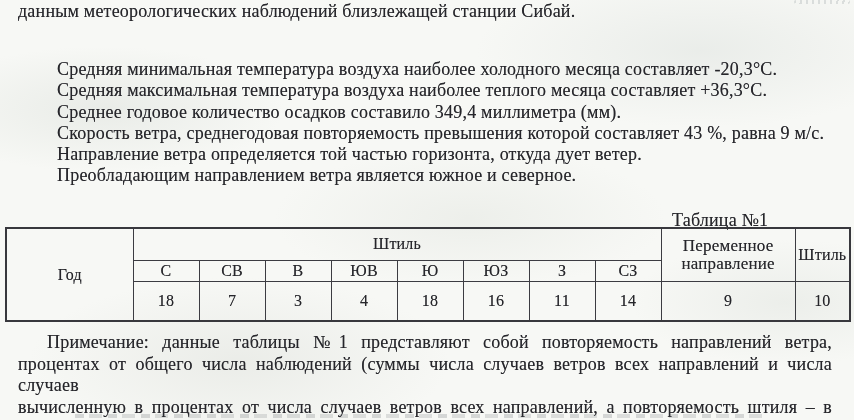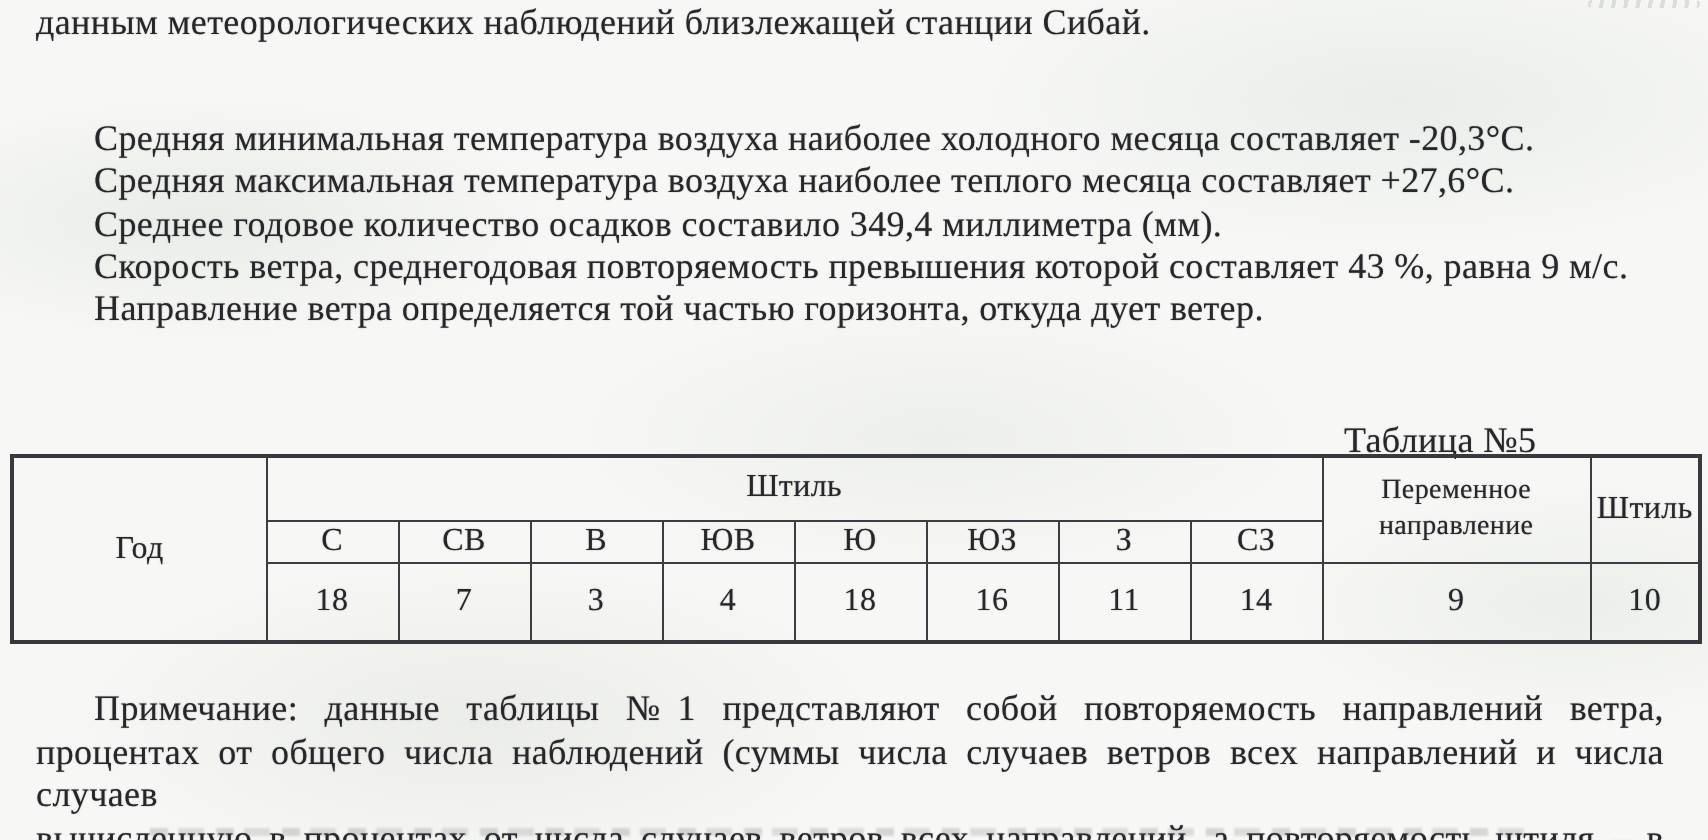--- a/index.html
+++ b/index.html
@@ -24,21 +24,21 @@
     position: absolute;
     font-size: 18px;
     line-height: 21.3px;
     letter-spacing: 0.2px;
     text-shadow: 0 0 0.6px rgba(35,35,40,0.5);
   }
 
   .intro { top: 1px; left: 18px; right: 14px; }
   .intro .indent { text-indent: 29px; }
 
-  .facts { top: 59px; left: 18px; right: 2px; }
+  .facts { top: 59px; left: 28px; right: 2px; }
   .facts > div { text-indent: 29px; white-space: nowrap; }
 
   .caption { top: 210px; left: 672px; }
 
   table.wtab {
     position: absolute;
     top: 227px;
     left: 5px;
     width: 844px;
     border-collapse: collapse;
@@ -50,25 +50,25 @@
   table.wtab td {
     border: 1px solid #3c3c42;
     padding: 0;
     vertical-align: middle;
     letter-spacing: 0.2px;
     text-shadow: 0 0 0.6px rgba(35,35,40,0.5);
   }
   tr.row-top { height: 32px; }
   tr.row-dirs { height: 21px; }
   tr.row-vals { height: 40px; margin-left: 41px; }
-  td.variable-head { line-height: 18px; font-size: 14px; }
+  td.variable-head { line-height: 18px; font-size: 17px; }
 
   .note { top: 332px; left: 18px; width: 814px; line-height: 21.5px; }
   .note .jl { text-align: justify; text-align-last: justify; }
-  .note .first { text-indent: 29px; margin-top: 12px; }
+  .note .first { text-indent: 29px; }
   .note .last { text-align: center; }
 
   .scratch {
     position: absolute;
     top: 0;
     left: 794px;
     width: 56px;
     height: 4px;
     opacity: 0.5;
     border-radius: 2px;
@@ -93,27 +93,28 @@
 <body>
 
 <div class="page">
 
   <div class="txt intro">
     <div>данным метеорологических наблюдений близлежащей станции Сибай.</div>
   </div>
 
   <div class="txt facts">
     <div>Средняя минимальная температура воздуха наиболее холодного месяца составляет -20,3°С.</div>
-    <div>Средняя максимальная температура воздуха наиболее теплого месяца составляет +27,6°С.</div>
+    <div>Средняя максимальная температура воздуха наиболее теплого месяца составляет +36,3°С.</div>
     <div>Среднее годовое количество осадков составило 349,4 миллиметра (мм).</div>
     <div>Скорость ветра, среднегодовая повторяемость превышения которой составляет 43 %, равна 9 м/с.</div>
     <div>Направление ветра определяется той частью горизонта, откуда дует ветер.</div>
+    <div>Преобладающим направлением ветра является южное и северное.</div>
   </div>
 
-  <div class="txt caption">Таблица №5</div>
+  <div class="txt caption">Таблица №1</div>
 
   <table class="wtab">
     <colgroup>
       <col style="width:127px">
       <col style="width:66px">
         <col style="width:66px">
         <col style="width:66px">
         <col style="width:66px">
       <col style="width:66px">
         <col style="width:66px">

